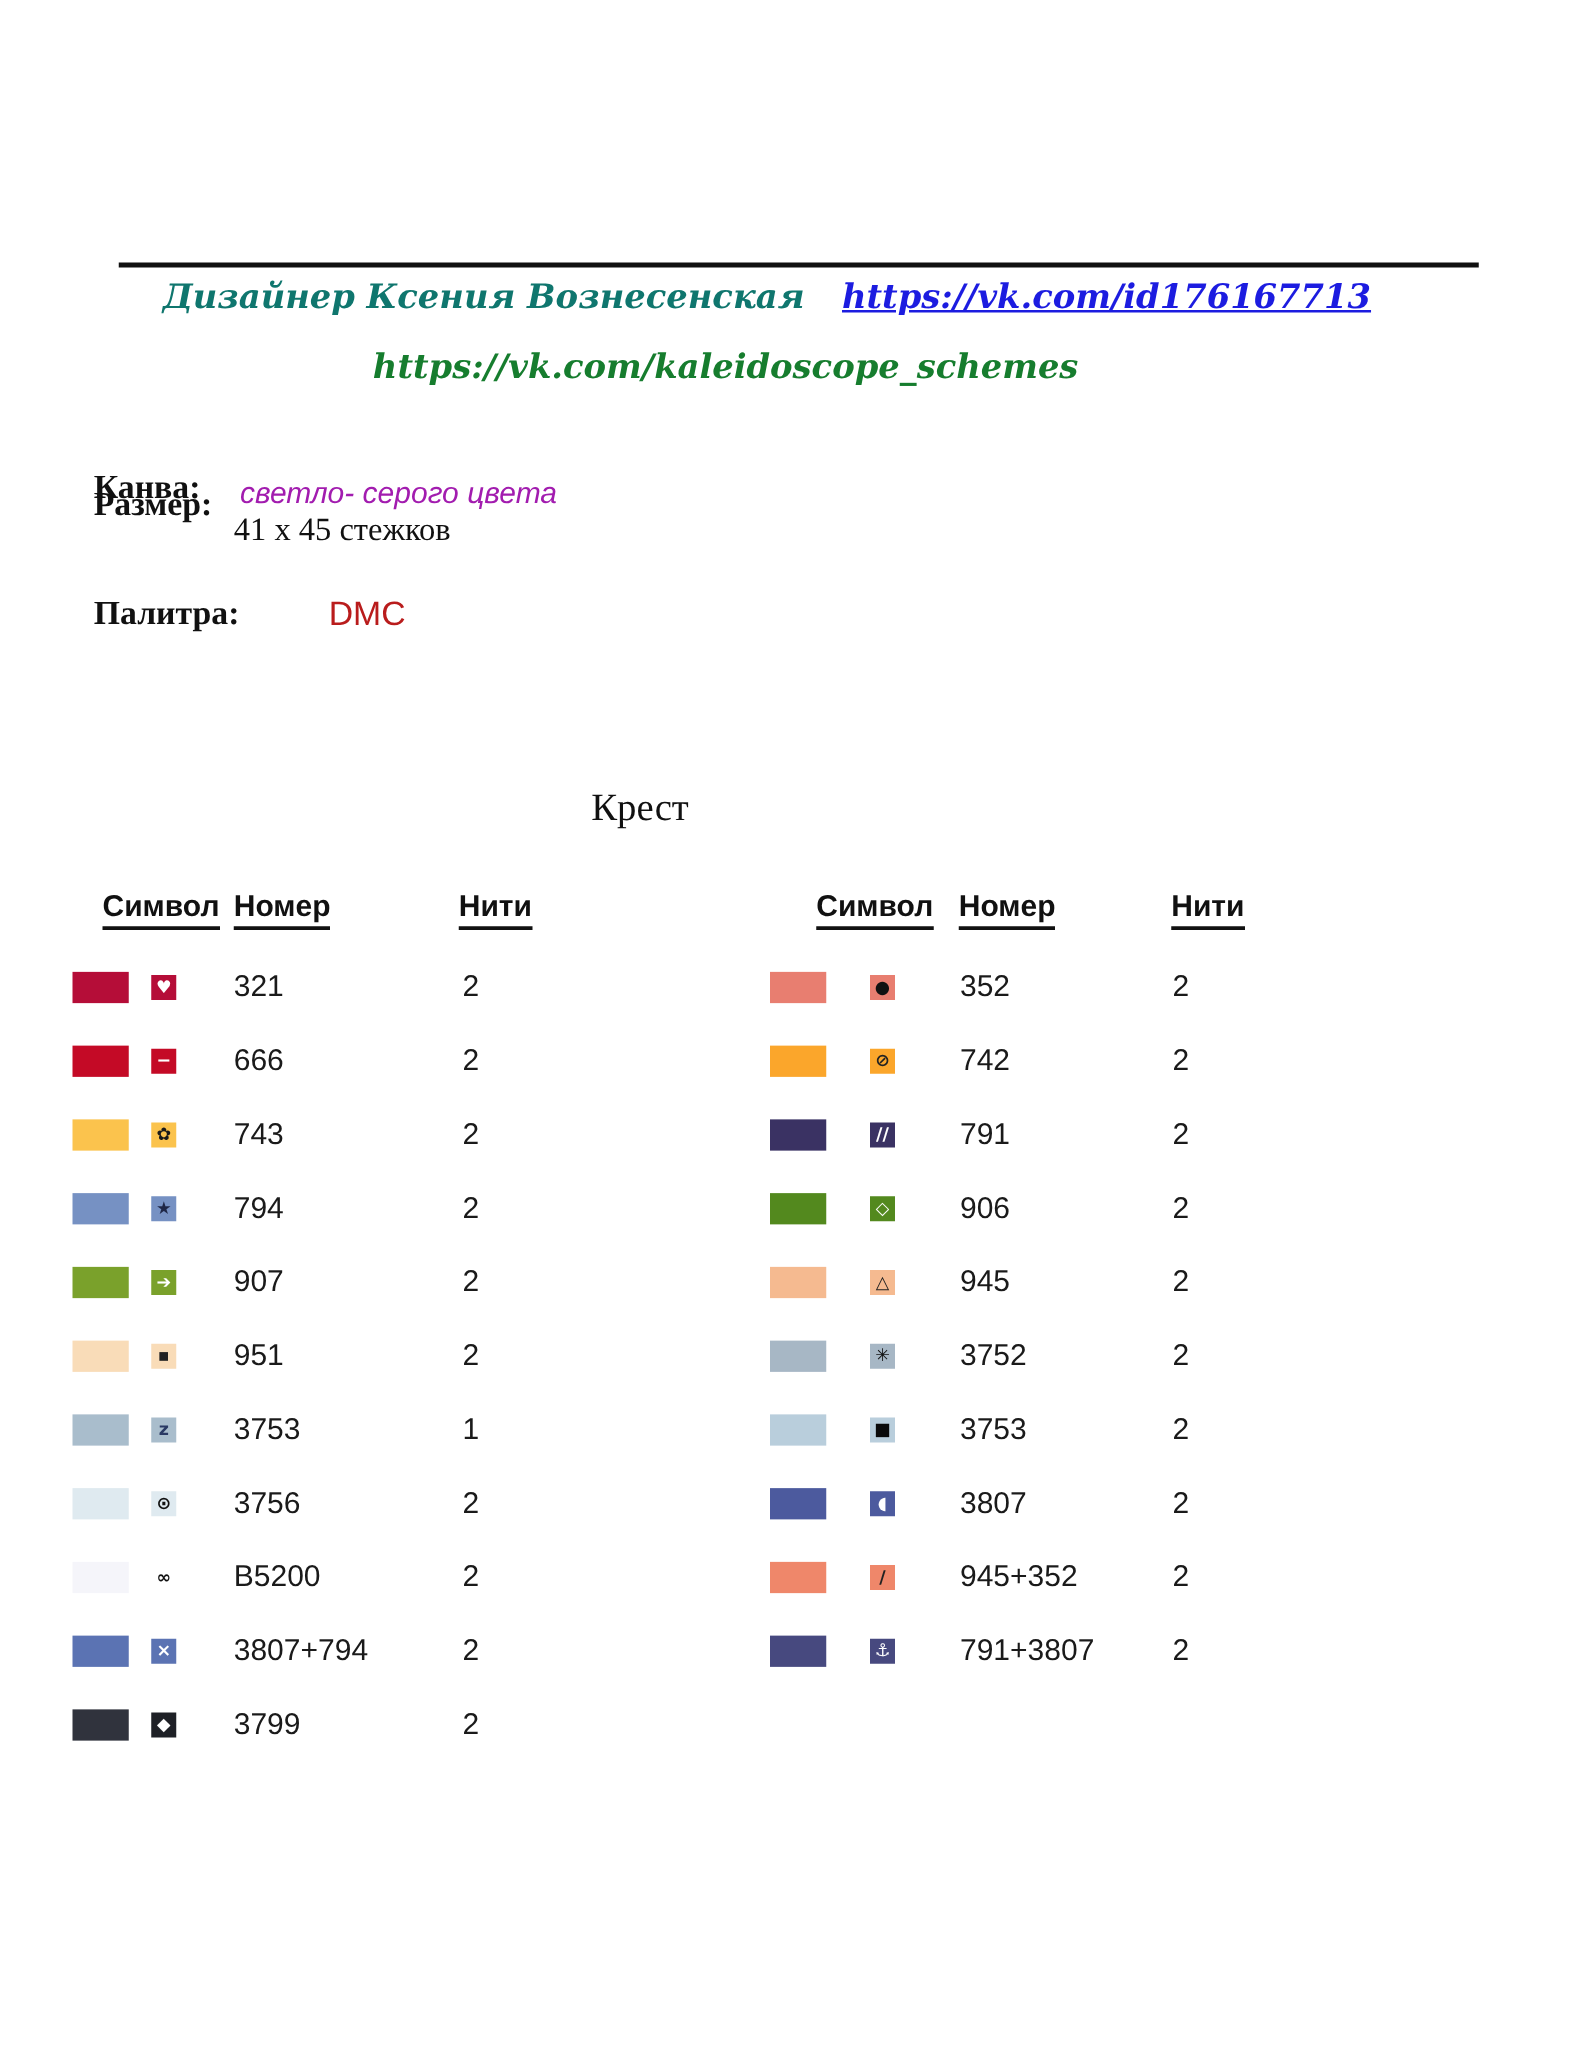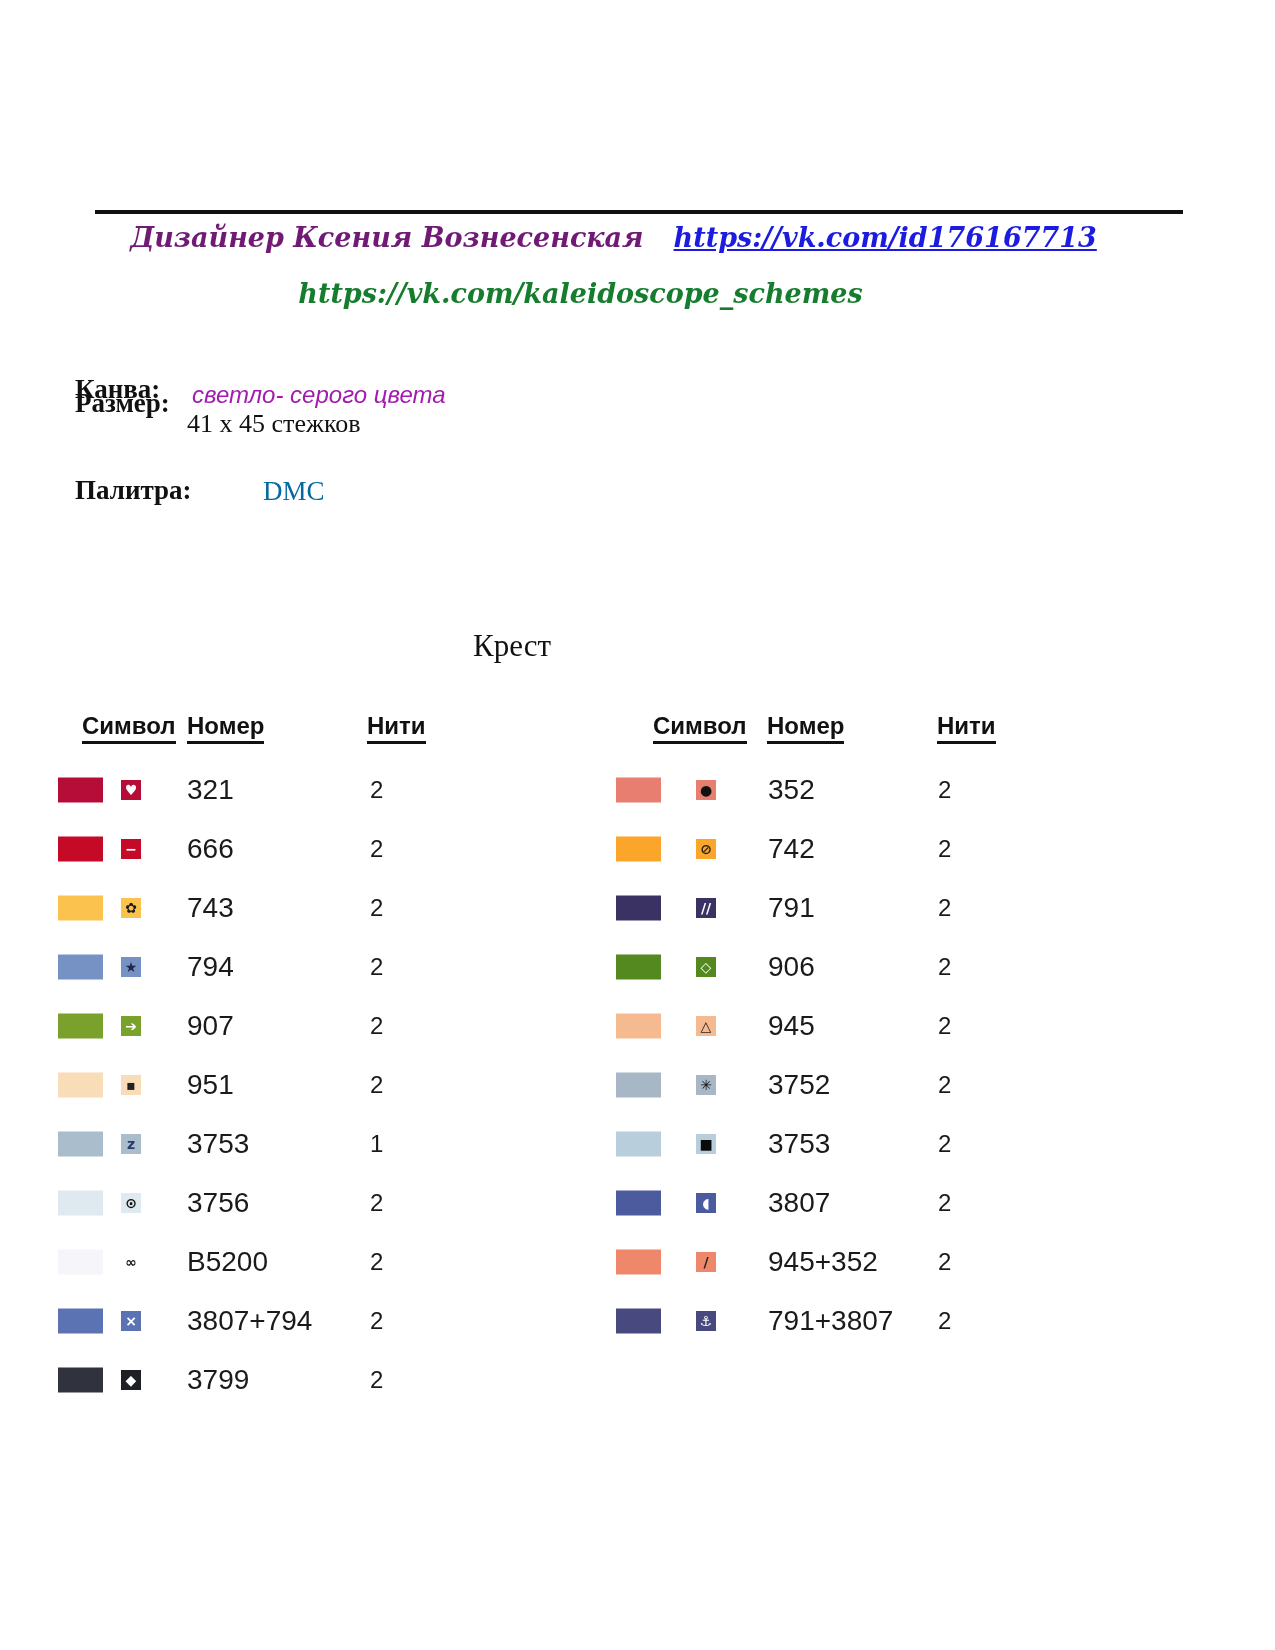--- a/index.html
+++ b/index.html
@@ -27,21 +27,21 @@
     background:#111111;
   }
   .designer-line{
     position:absolute;top:222px;left:0;width:1275px;
     display:flex;justify-content:center;align-items:baseline;gap:30px;
     transform:translateX(-24px);
     font-family:"DejaVu Serif", serif;
     font-style:italic;font-weight:bold;font-size:27px;
     white-space:nowrap;
   }
-  .designer-name{color:#701a75;}
+  .designer-name{color:#0f766e;}
   a.profile-link{color:#1c1ce0;text-decoration:underline;}
   .green-line{
     position:absolute;top:278px;left:0;width:1275px;
     display:flex;justify-content:center;
     transform:translateX(-57px);
   }
   a.group-link{
     font-family:"DejaVu Serif", serif;
     font-style:italic;font-weight:bold;font-size:27px;
     color:#167d2e;text-decoration:none;
@@ -62,22 +62,22 @@
     font-family:"Liberation Sans", sans-serif;
     font-size:24px;color:#a21caf;white-space:nowrap;font-style:italic;
   }
   .val-size{
     position:absolute;left:187px;top:409px;
     font-family:"Liberation Serif", serif;
     font-size:26px;color:#111111;white-space:nowrap;
   }
   .val-palette{
     position:absolute;left:263px;top:476px;
-    font-family:Liberation Serif, serif;
-    font-size:27px;color:#0369a1;white-space:nowrap;
+    font-family:Liberation Sans, sans-serif;
+    font-size:27px;color:#b91c1c;white-space:nowrap;
   }
   
   .section-title{
     position:absolute;left:473px;top:628px;
     font-family:"Liberation Serif", serif;
     font-size:31px;color:#111111;white-space:nowrap;
   }
   
   .key-table{position:absolute;top:712px;width:450px;}
   .key-table.left{left:55px;
@@ -106,21 +106,21 @@
   .chip{
     position:absolute;left:var(--chip);top:50%;transform:translateY(-50%);
     width:20px;height:20px;
     display:flex;align-items:center;justify-content:center;
     font-size:14px;line-height:1;font-weight:bold;
     font-family:"DejaVu Sans", sans-serif;
     font-style:normal;
   }
   .num{
     position:absolute;left:var(--num);top:50%;transform:translateY(-50%);
-    font-family:"Liberation Sans", sans-serif;font-size:28px;color:#1a1a1a;
+    font-family:"Liberation Sans", sans-serif;font-size:24px;color:#1a1a1a;
     white-space:nowrap;
   }
   .thr{
     position:absolute;left:var(--thr);top:50%;transform:translateY(-50%);
     font-family:"Liberation Sans", sans-serif;font-size:24px;color:#1a1a1a;
   }
 </style>
 </head>
 <body>
 

